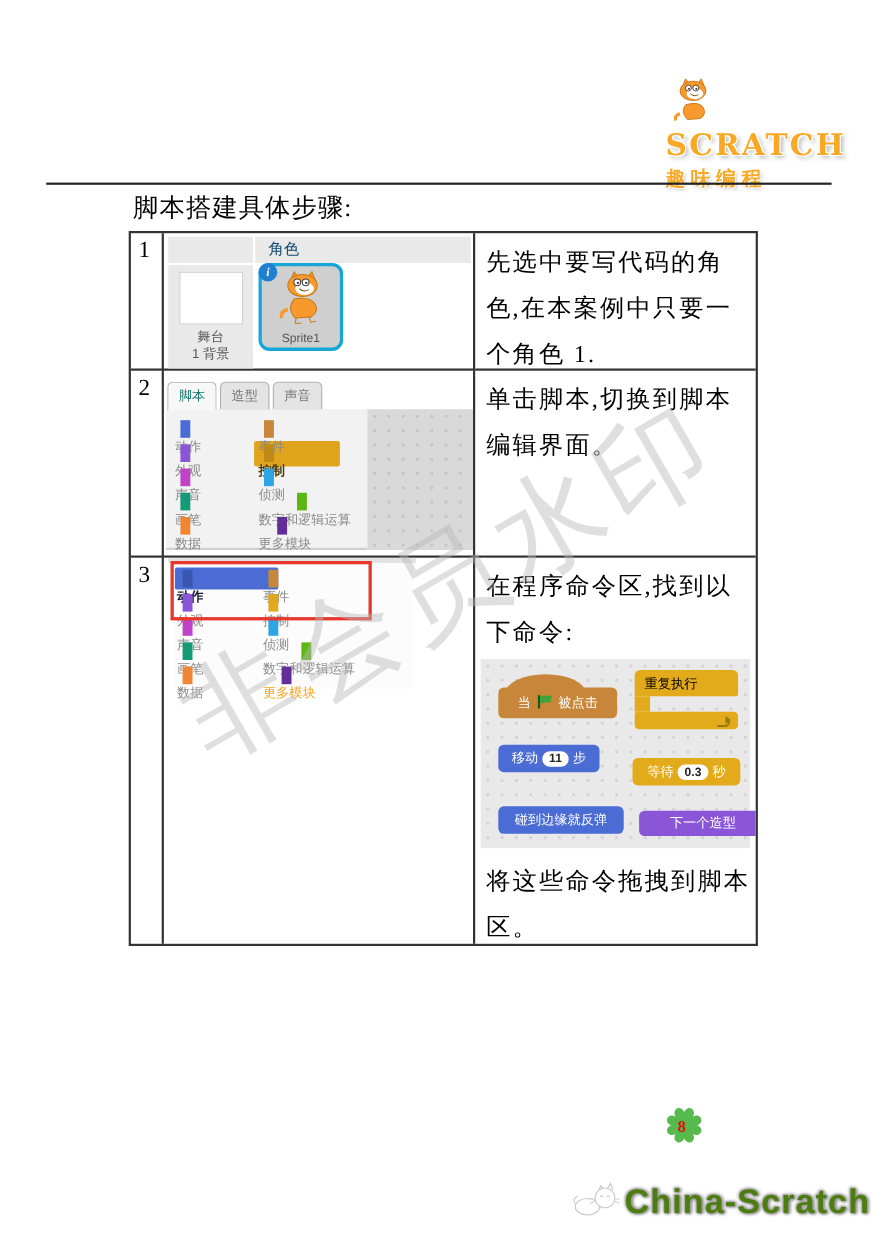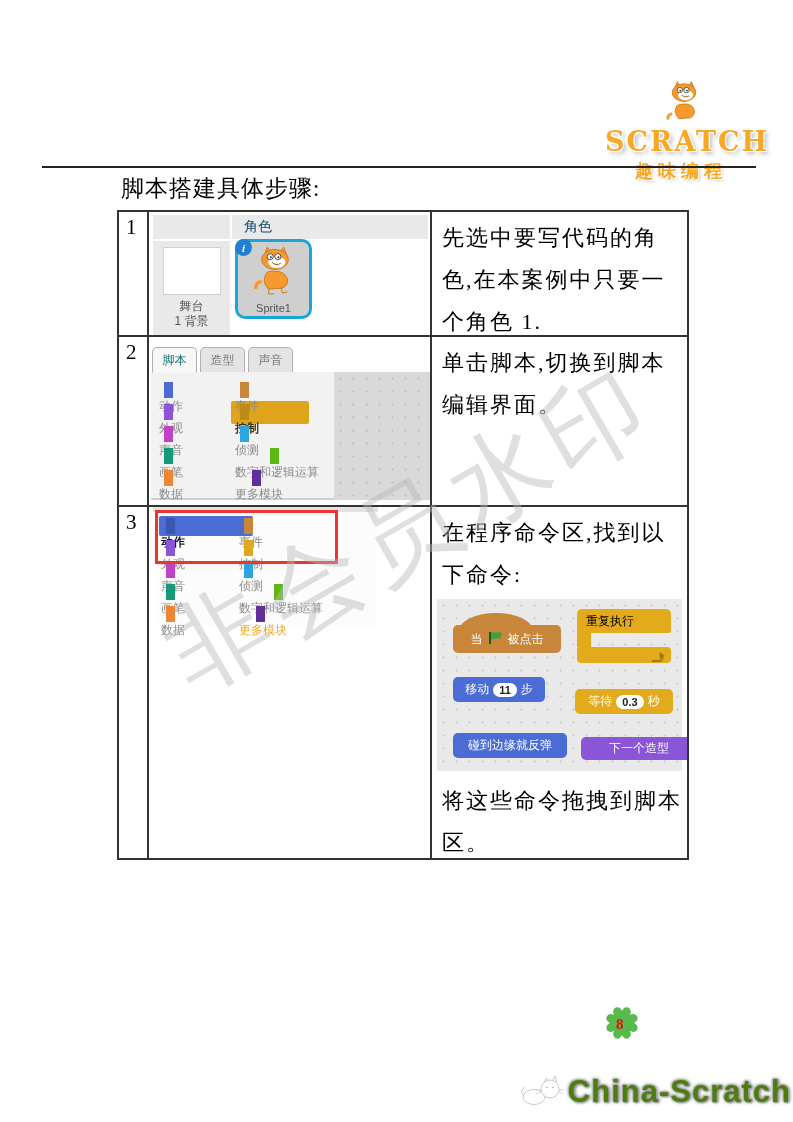--- a/index.html
+++ b/index.html
@@ -2,21 +2,21 @@
 <html><head>
 <meta charset="utf-8">
 <style>
   html,body{margin:0;padding:0;}
   body{width:793px;height:1122px;position:relative;background:#fff;overflow:hidden;
        font-family:"Liberation Serif",serif;color:#000;}
   .abs{position:absolute;}
   .ui{font-family:"Liberation Sans",sans-serif;}
 
   
-  #logo{right:36px;top:80px;width:152px;text-align:center;}
+  #logo{right:36px;top:70px;width:152px;}
   #logo-cat{margin-left:6px;}
   #logo-brand{font-family:"DejaVu Serif",serif;font-weight:bold;font-size:27px;letter-spacing:2px;
     color:#f9a825;text-shadow:-1px -1px 0 #fff,1px -1px 0 #fff,-1px 1px 0 #fff,1px 1px 0 #fff,3px 3px 4px rgba(120,120,120,.5);}
   #logo-tagline{font-weight:bold;font-size:18px;letter-spacing:5px;color:#f9a825;margin-top:2px;
     text-shadow:-1px -1px 0 #fff,1px 1px 0 #fff,2px 2px 3px rgba(120,120,120,.4);}
 
   #top-rule{left:42px;top:166px;width:714px;height:2px;background:#222;}
   #heading{left:121px;top:173px;font-size:23px;letter-spacing:1px;}
 
   

